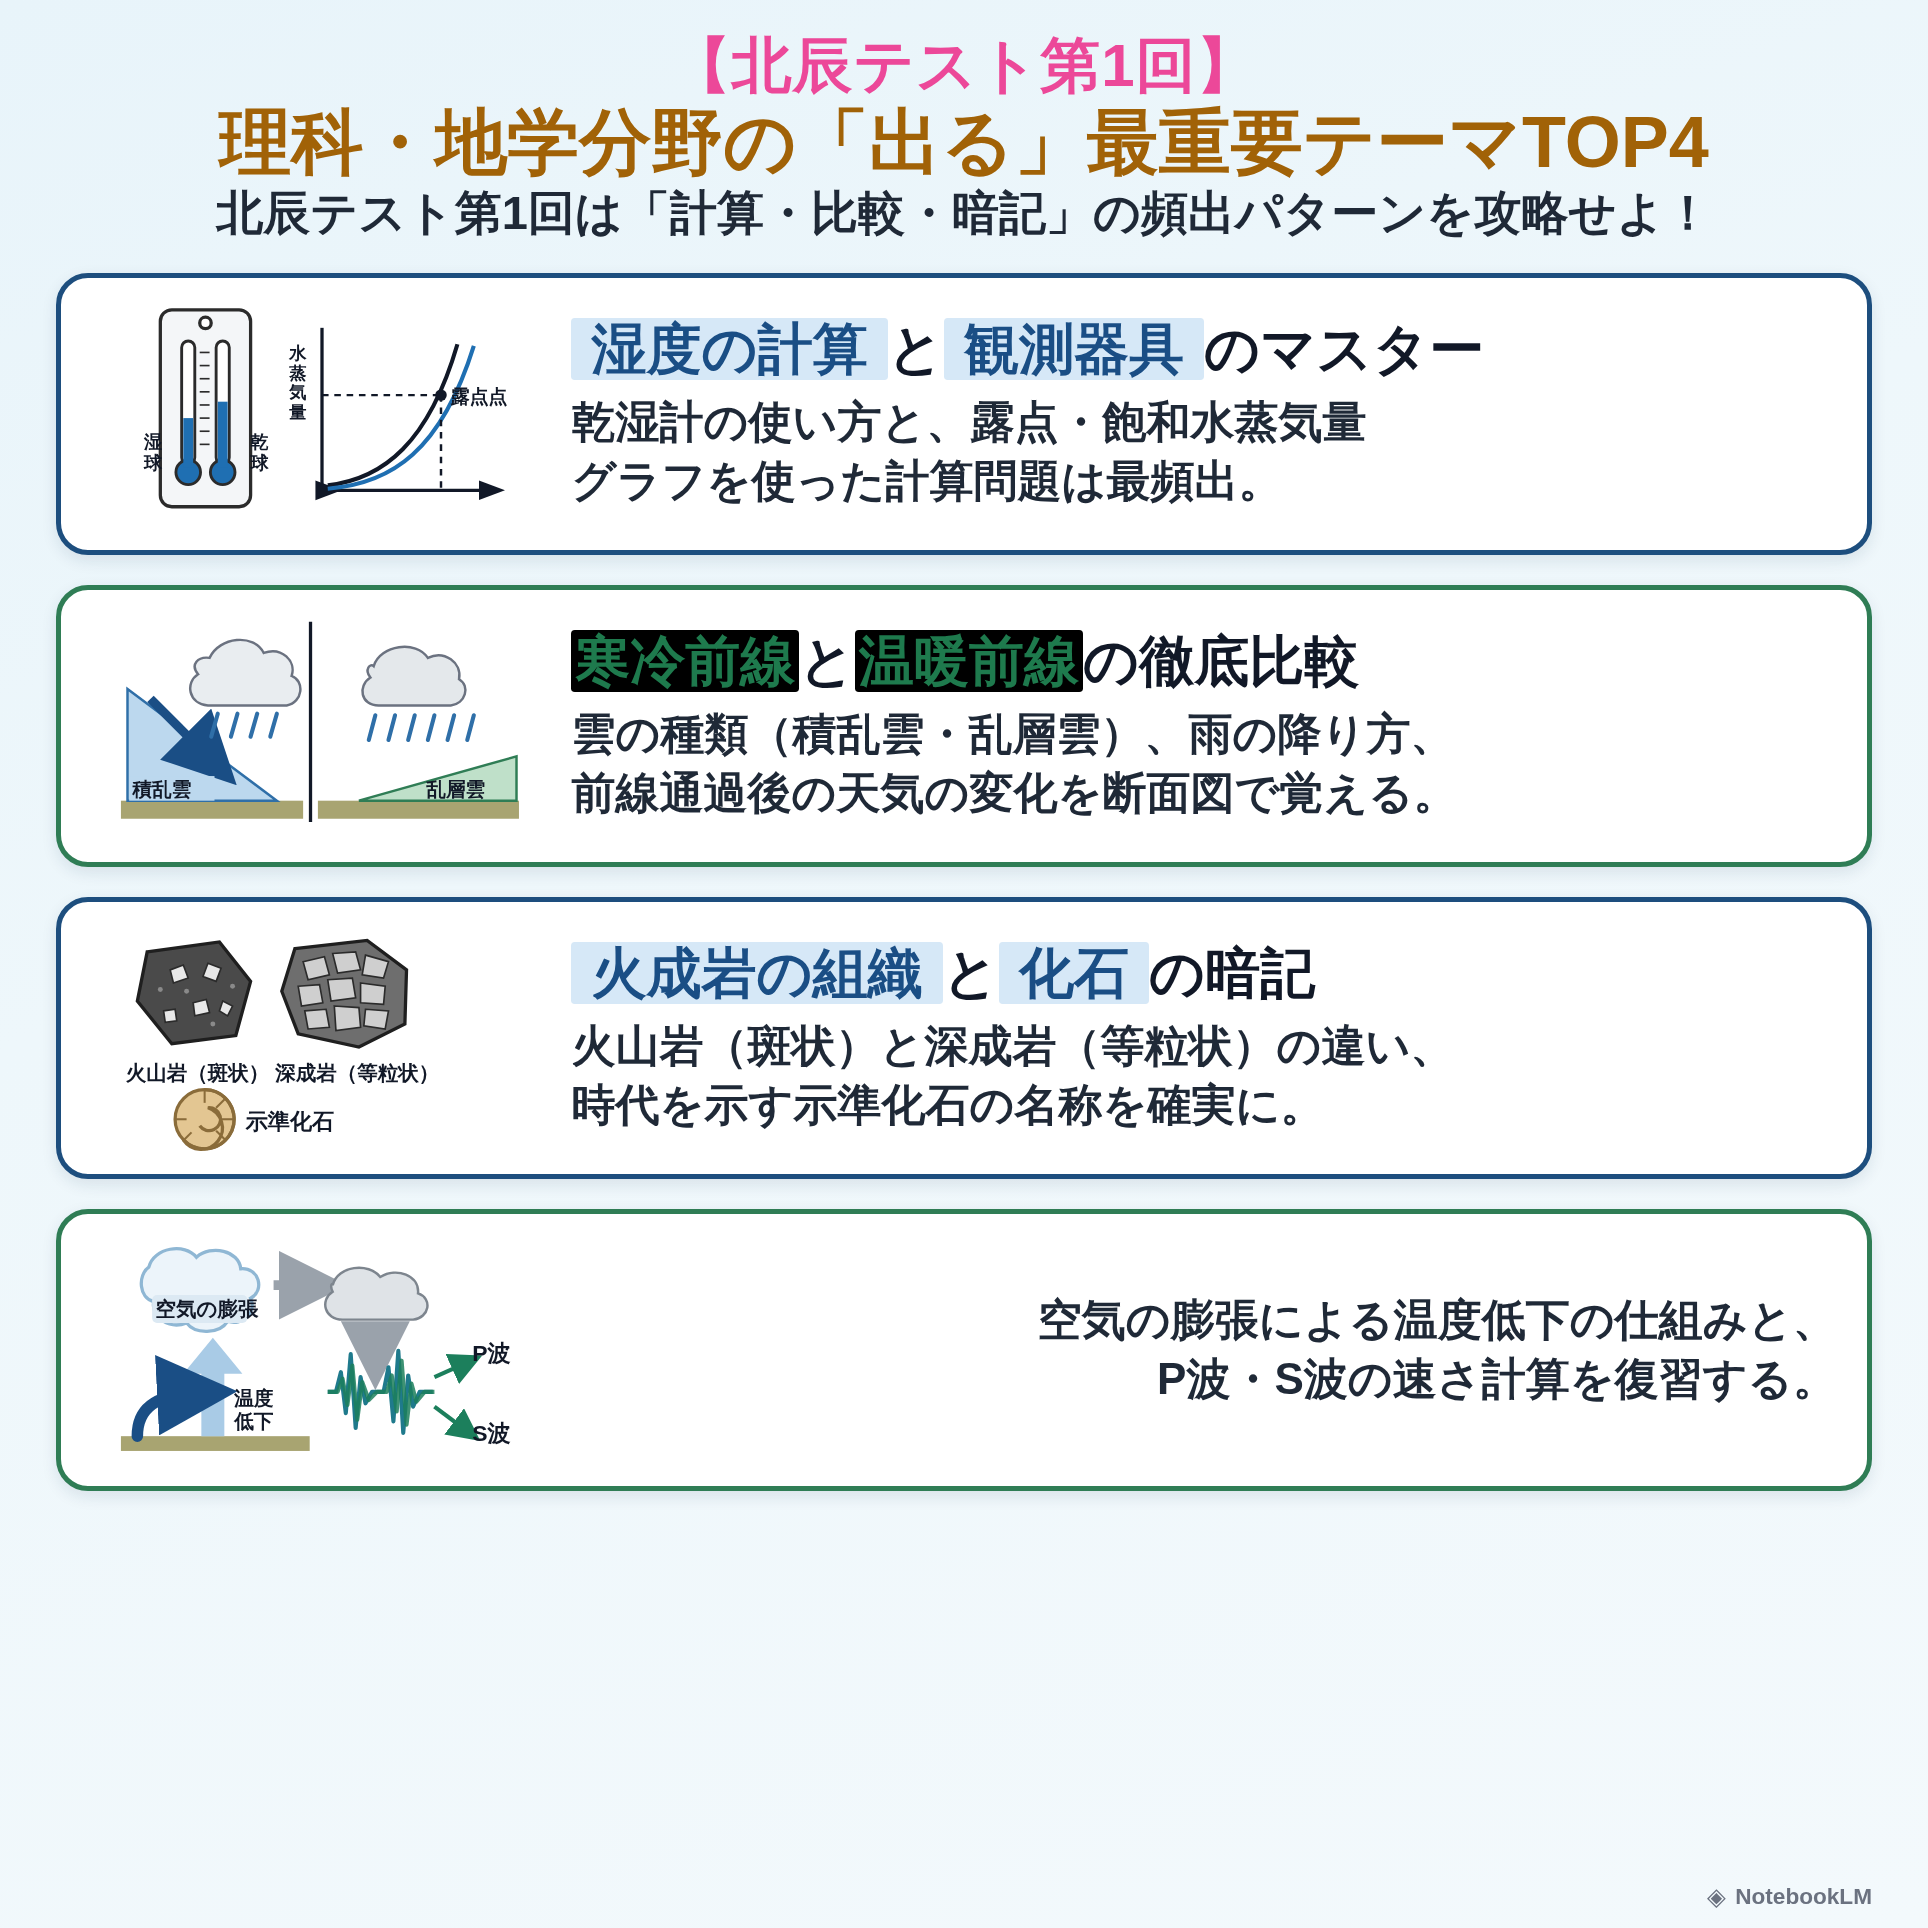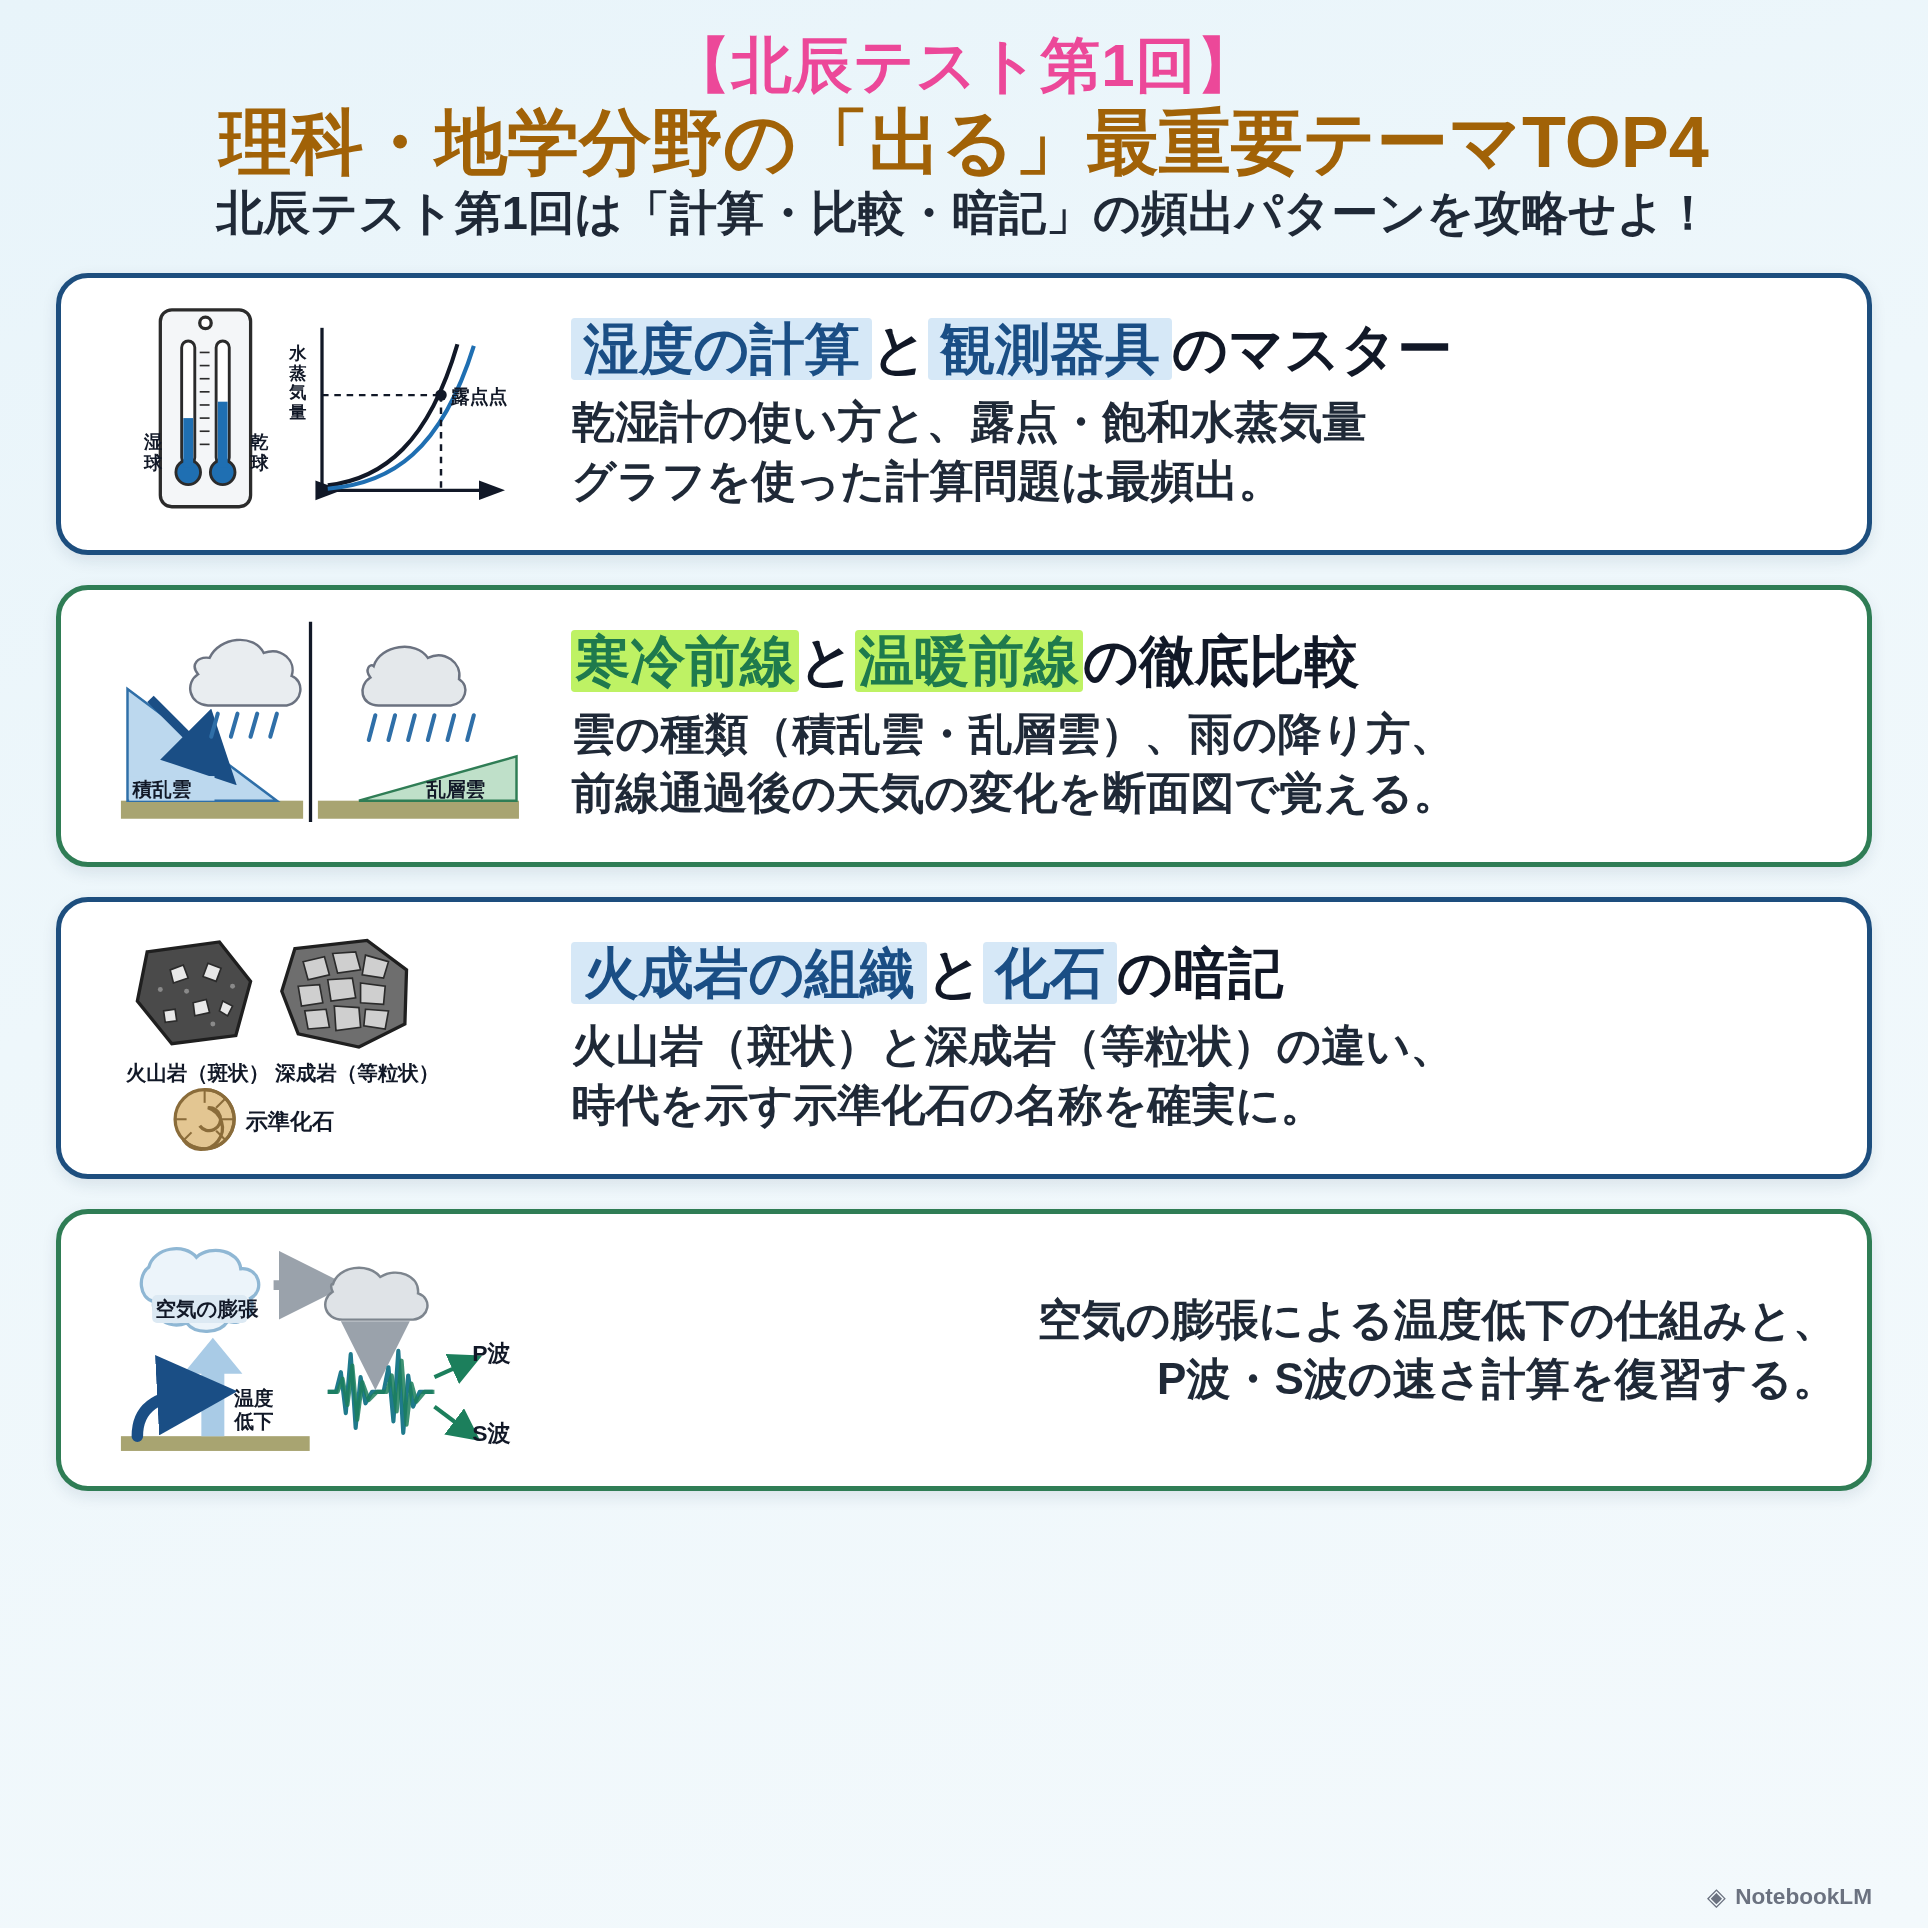--- a/index.html
+++ b/index.html
@@ -44,22 +44,22 @@
   .card-h4 { height: 282px; text-align: right; }
 
   .illus { width: 480px; height: 100%; flex: 0 0 480px; position: relative; }
   .illus svg { display: block; width: 100%; height: 100%; }
 
   .card-text { flex: 1 1 auto; padding-left: 9.4px; padding-right: 5.6px; }
   .card-title {
     font-size: 55px; font-weight: 800; line-height: 1.18; margin-bottom: 11.3px;
     white-space: nowrap;
   }
-  .hl-blue  { color: #1a4e85; background: #d6e8f7; padding: 0 12px; border-radius: 3.8px; }
-  .hl-green { color: #1e7a4d; background: #bef264; padding: 0 3.8px; border-radius: 3.8px; }
+  .hl-blue  { color: #1a4e85; background: #d6e8f7; padding: 0 20px; border-radius: 3.8px; }
+  .hl-green { color: #1e7a4d; background: #000000; padding: 0 3.8px; border-radius: 3.8px; }
   .t-dark { color: #111827; }
   .card-body {
     font-size: 44px; font-weight: 700; color: #1f2937; line-height: 1.34;
   }
 
   .footer {
     position: absolute; right: 56px; bottom: 17px;
     display: flex; align-items: center; gap: 9.4px;
     color: #6b7280; font-size: 22.6px; font-weight: 600;
   }

